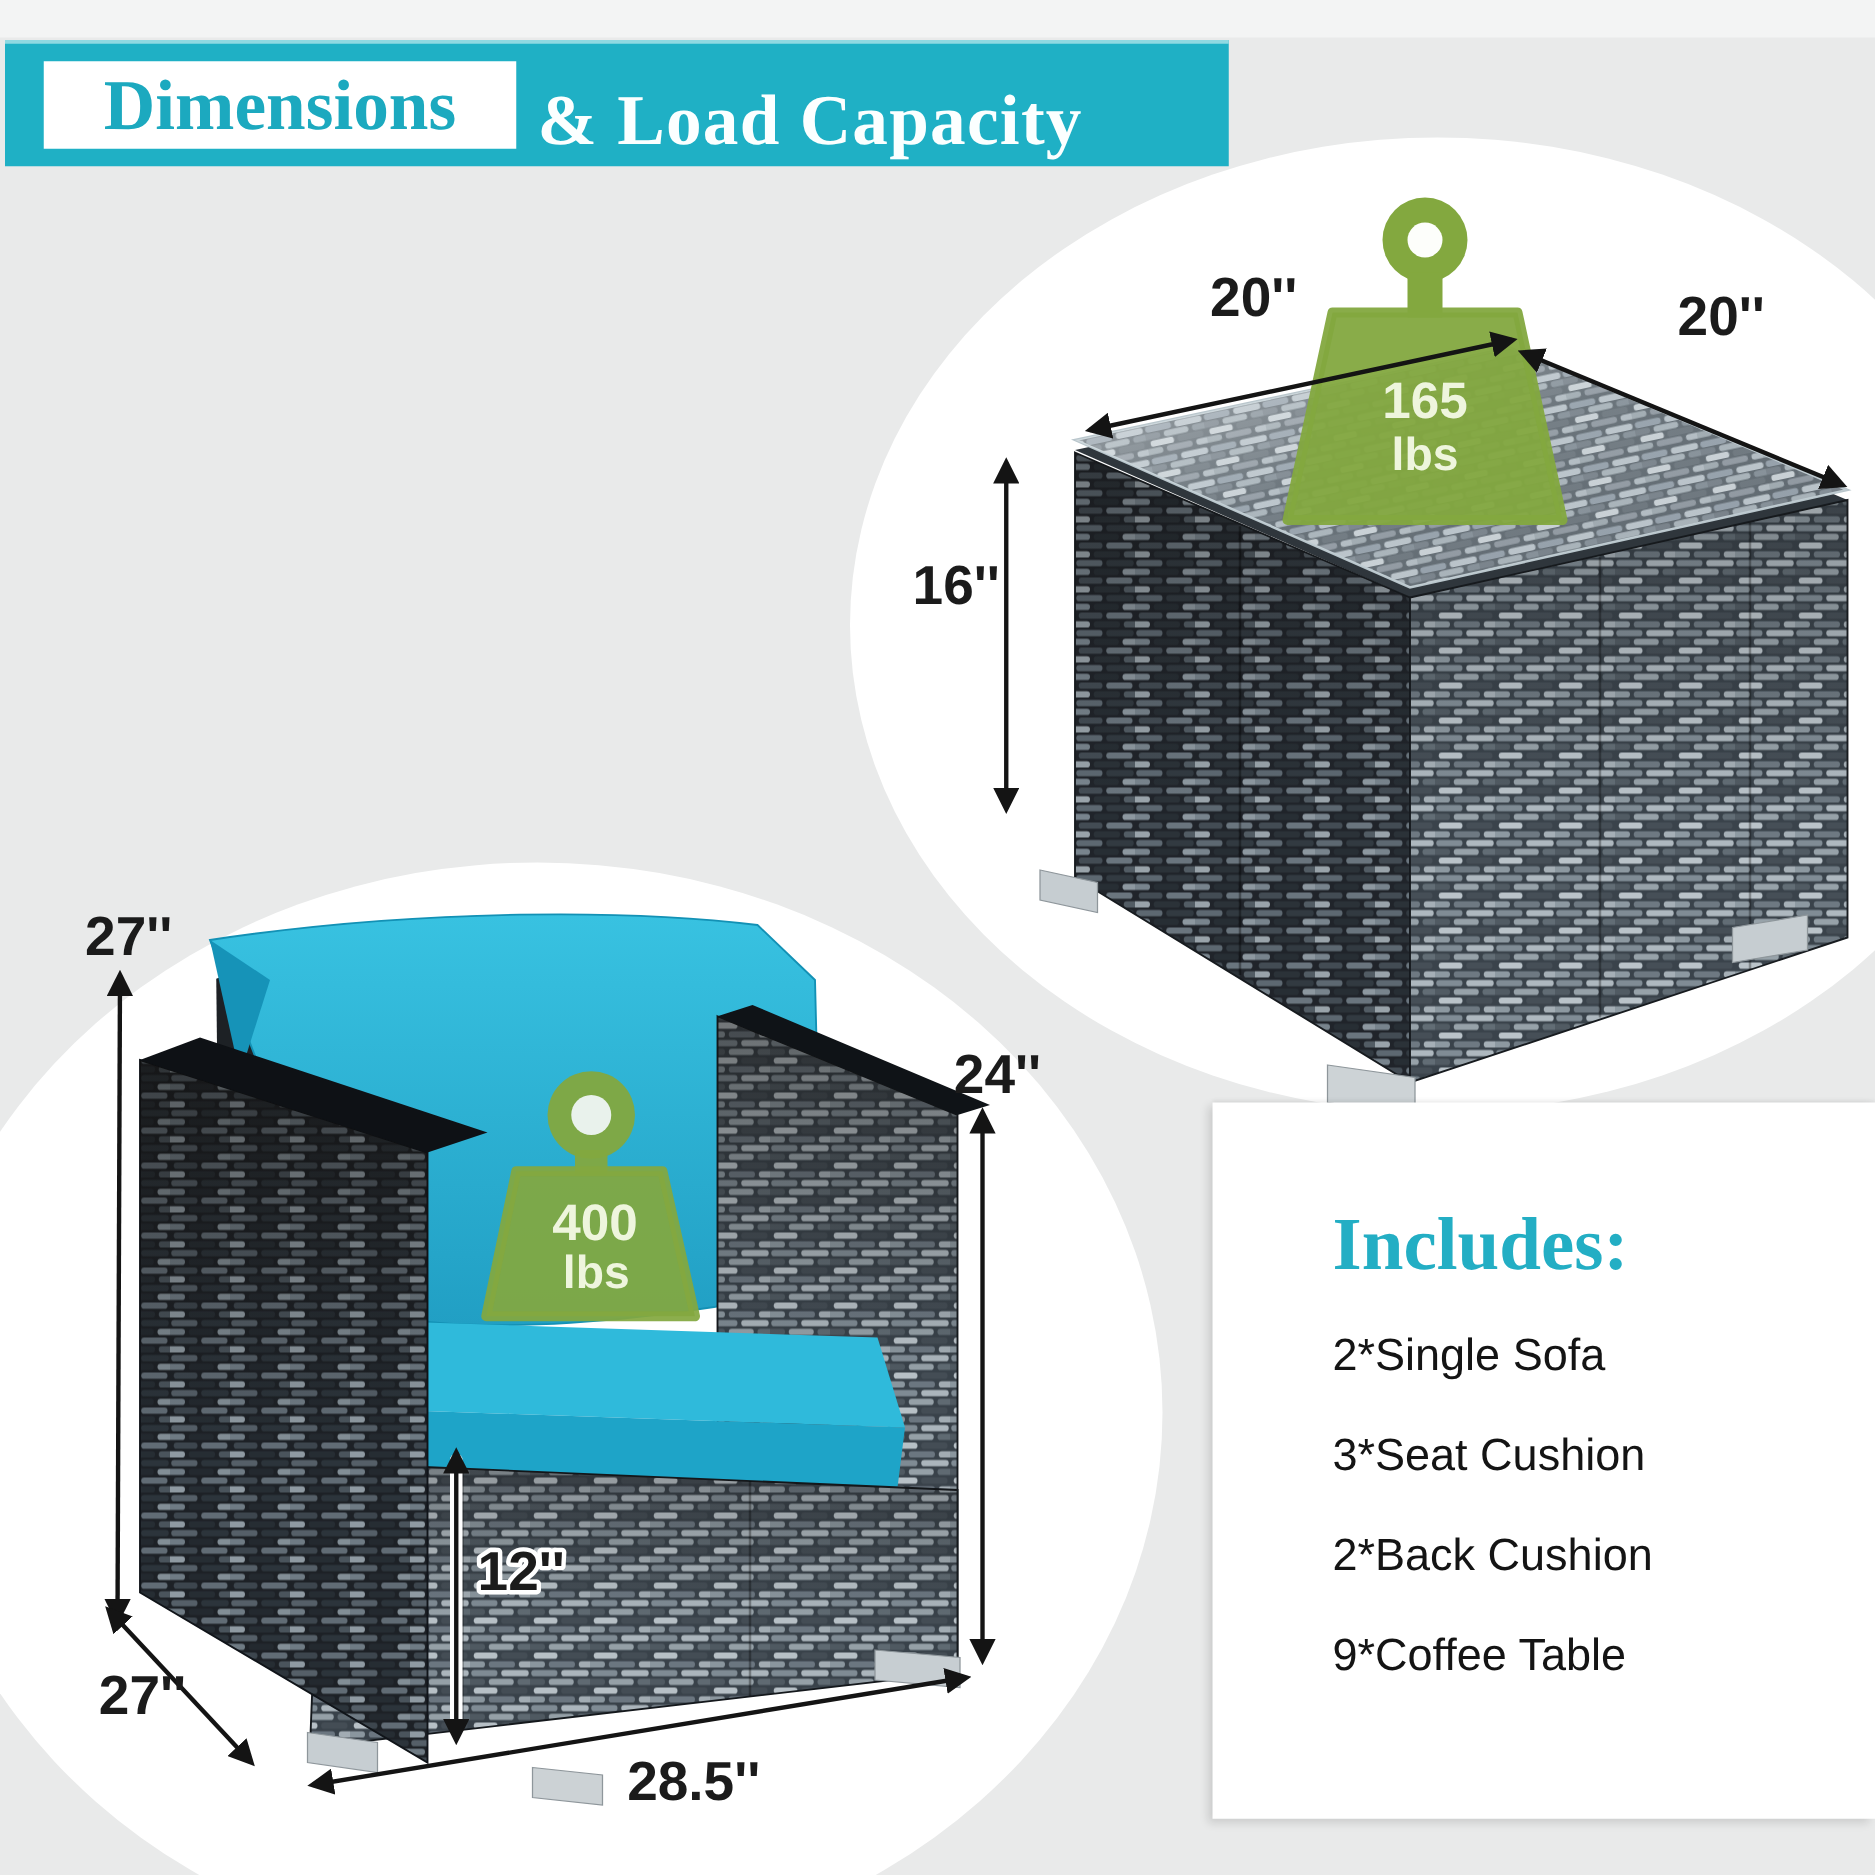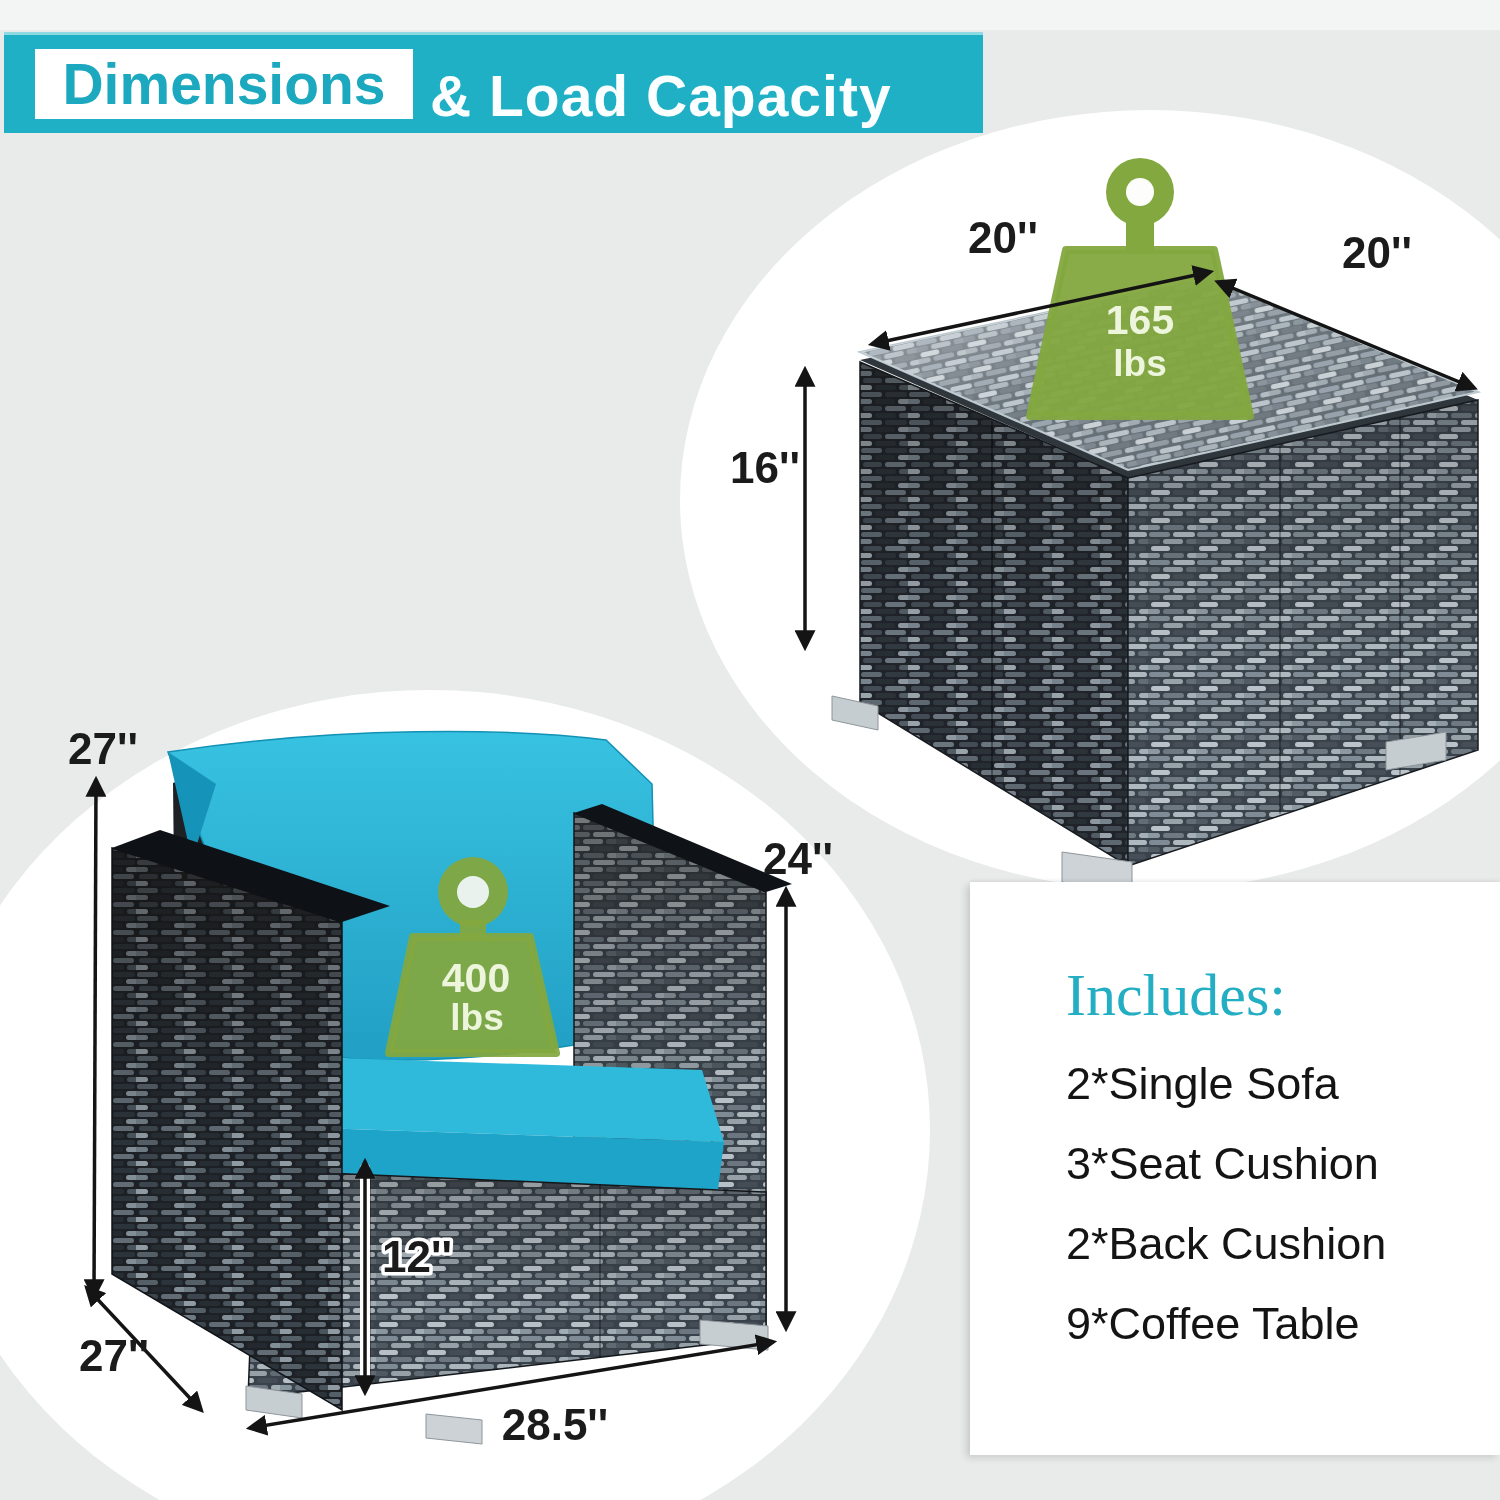--- a/index.html
+++ b/index.html
@@ -5,43 +5,43 @@
   html,body{margin:0;padding:0;background:#dcdcdc;}
   .canvas{position:relative;width:1500px;height:1500px;background:#e9eaea;overflow:hidden;
           font-family:"Liberation Sans",sans-serif;}
   .top-strip{position:absolute;left:0;top:0;width:1500px;height:30px;background:#f3f4f4;}
   .ellipse{position:absolute;background:#ffffff;border-radius:50%;}
   .table-ellipse{left:680px;top:110px;width:940px;height:780px;}
   .chair-ellipse{left:-70px;top:690px;width:1000px;height:880px;}
 
   .banner{position:absolute;left:4px;top:32px;width:979px;height:98px;background:#1fb0c5;
           border-top:3px solid #8fd9e2;display:flex;align-items:center;
-          font-family:Liberation Sans, sans-serif;font-weight:bold;font-size:57px;}
+          font-family:Liberation Serif, serif;font-weight:bold;font-size:57px;}
   .hl-box{display:inline-flex;align-items:center;justify-content:center;
           margin-left:31px;width:378px;height:70px;background:#ffffff;color:#1ca9bf;}
   .title-rest{color:#fbffff;margin-left:17px;letter-spacing:1px;margin-top:24px;}
 
   svg{position:absolute;overflow:visible;}
   .table-svg{left:620px;top:110px;}
   .chair-svg{left:40px;top:690px;}
 
   .dim-label{font-family:"Liberation Sans",sans-serif;font-weight:700;font-size:44px;fill:#1b1b1b;}
   .dim-label.cased{paint-order:stroke;stroke:#ffffff;stroke-width:7px;stroke-linejoin:round;}
   .cap-num{font-family:"Liberation Sans",sans-serif;font-weight:700;font-size:41px;fill:#eef5dd;}
   .cap-unit{font-family:"Liberation Sans",sans-serif;font-weight:700;font-size:37px;fill:#eef5dd;}
   .arrow{stroke:#141414;stroke-width:3.5px;fill:none;}
   .arrow-case{stroke:#ffffff;stroke-width:10px;fill:none;stroke-linecap:round;}
 
   .includes-card{position:absolute;left:970px;top:882px;width:530px;height:573px;background:#ffffff;
                  box-shadow:-4px 3px 7px rgba(0,0,0,.13), 0 -2px 3px rgba(0,0,0,.05);
                  box-sizing:border-box;padding:80px 0 0 96px;}
   .includes-card h2{margin:0;height:66px;line-height:66px;font-family:"Liberation Serif",serif;
-                    font-weight:normal;font-size:60px;color:#23aec4;}
+                    font-weight:bold;font-size:60px;color:#23aec4;}
   .inc-list{margin-top:16px;}
-  .inc-item{height:80px;display:flex;align-items:center;font-size:45px;color:#141414;}
+  .inc-item{height:80px;display:flex;align-items:center;font-size:36px;color:#141414;}
 </style>
 </head>
 <body>
 
 <div class="canvas">
   <div class="top-strip"></div>
   <div class="ellipse table-ellipse"></div>
   <div class="ellipse chair-ellipse"></div>
 
   <div class="banner">

